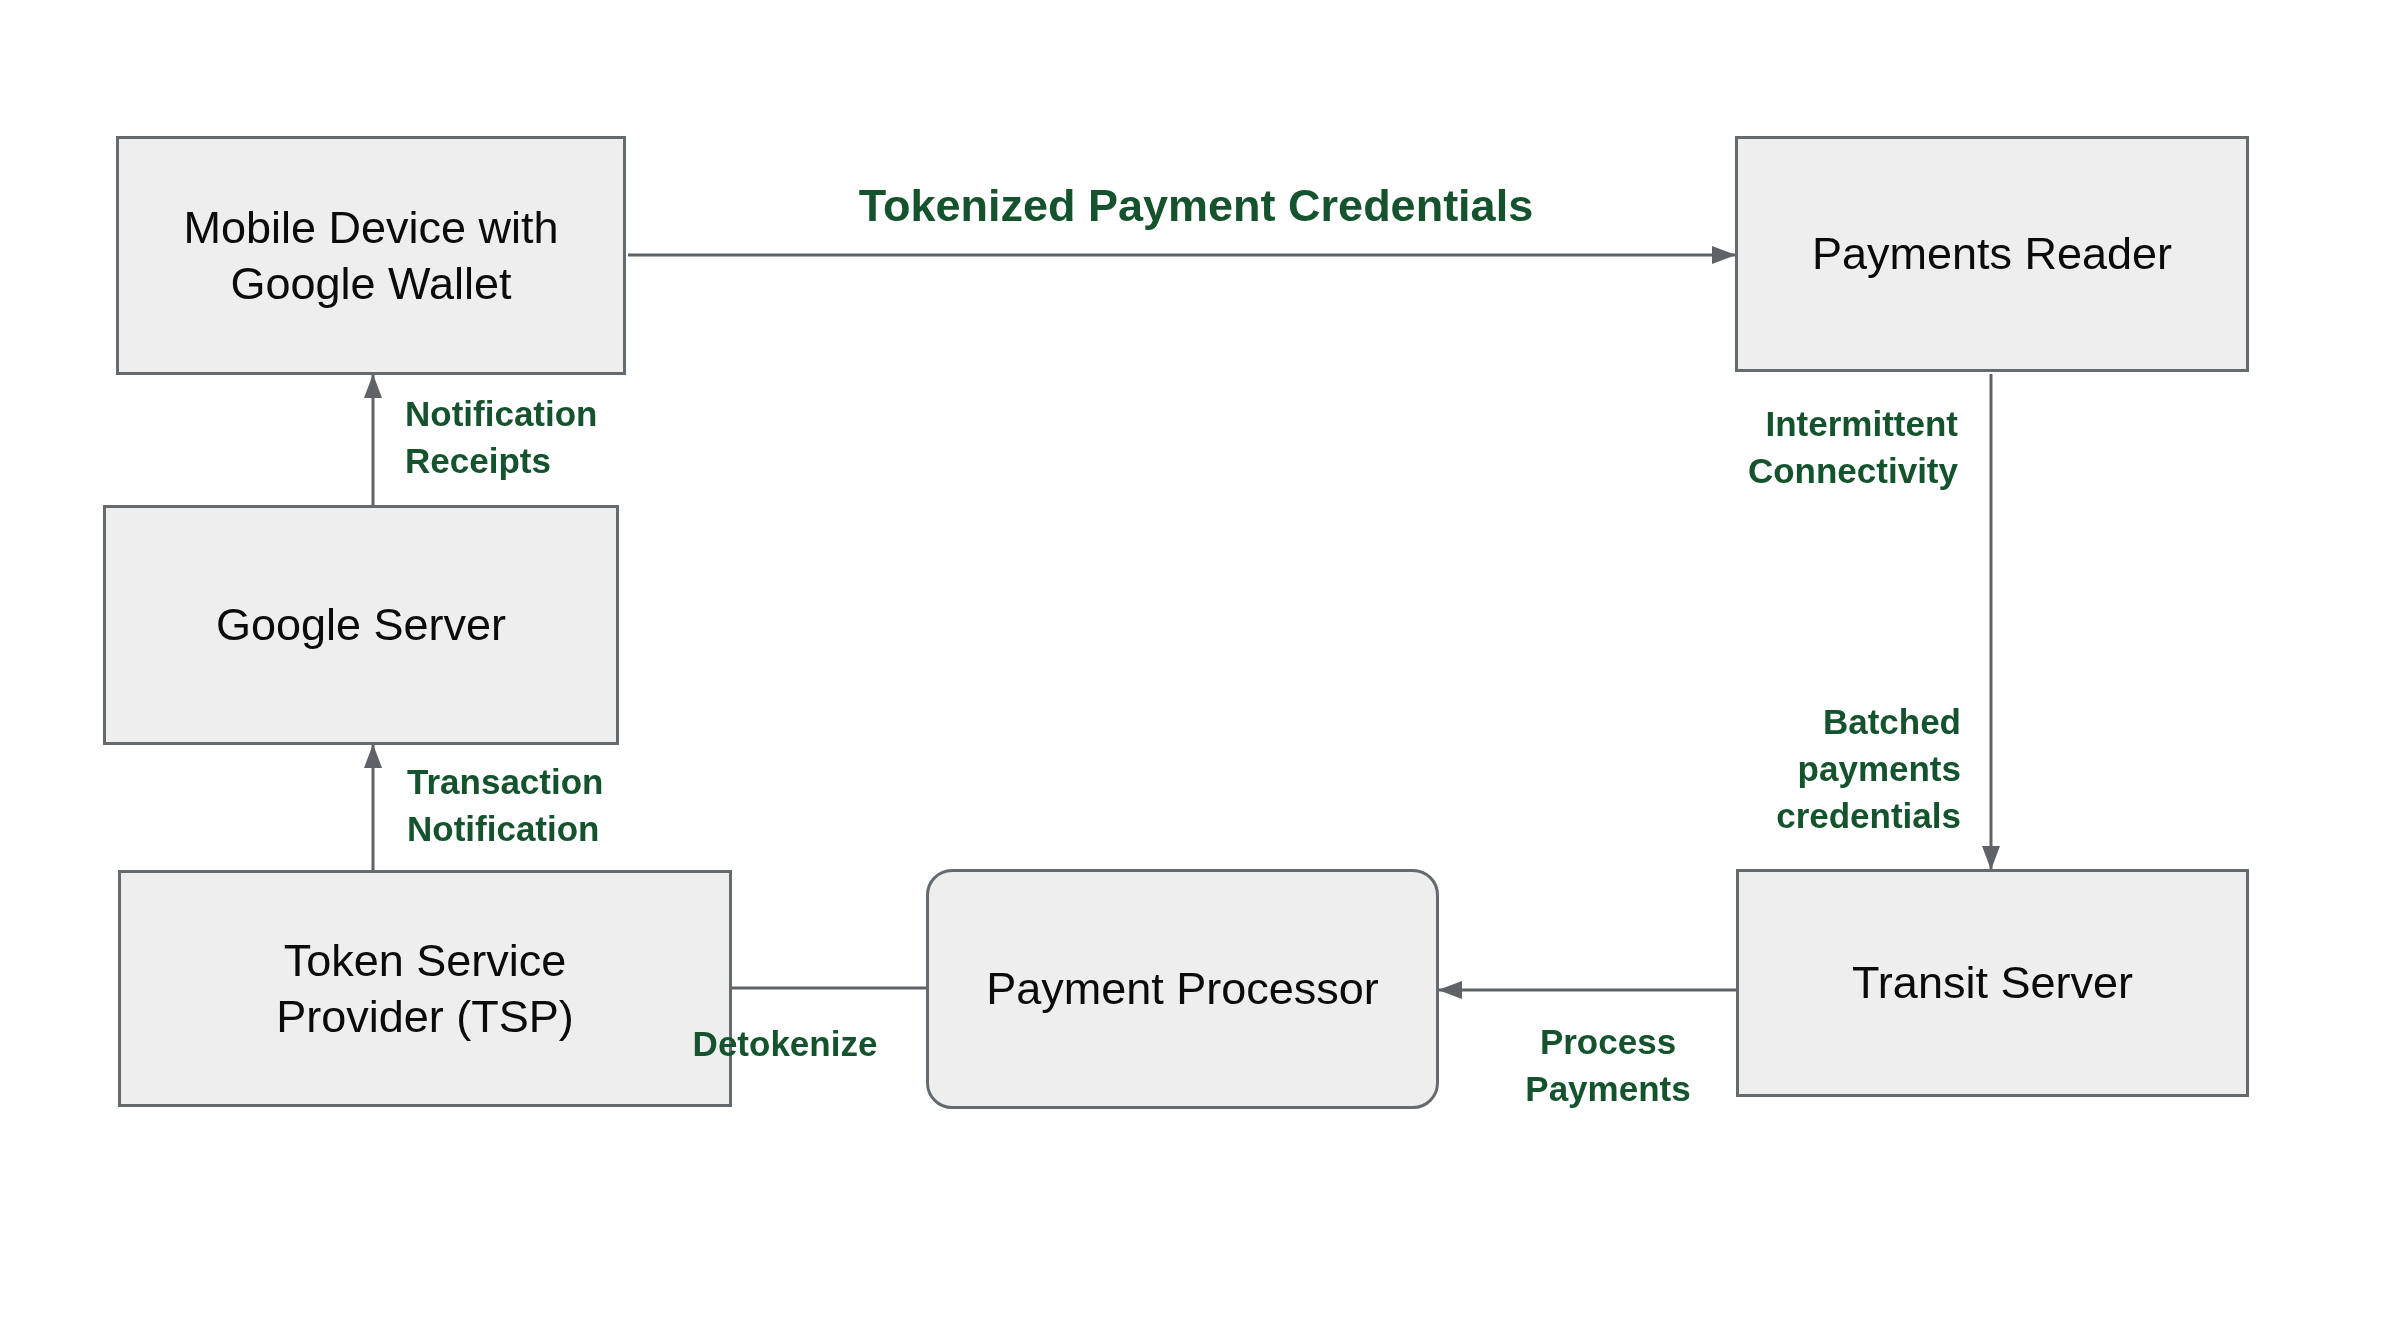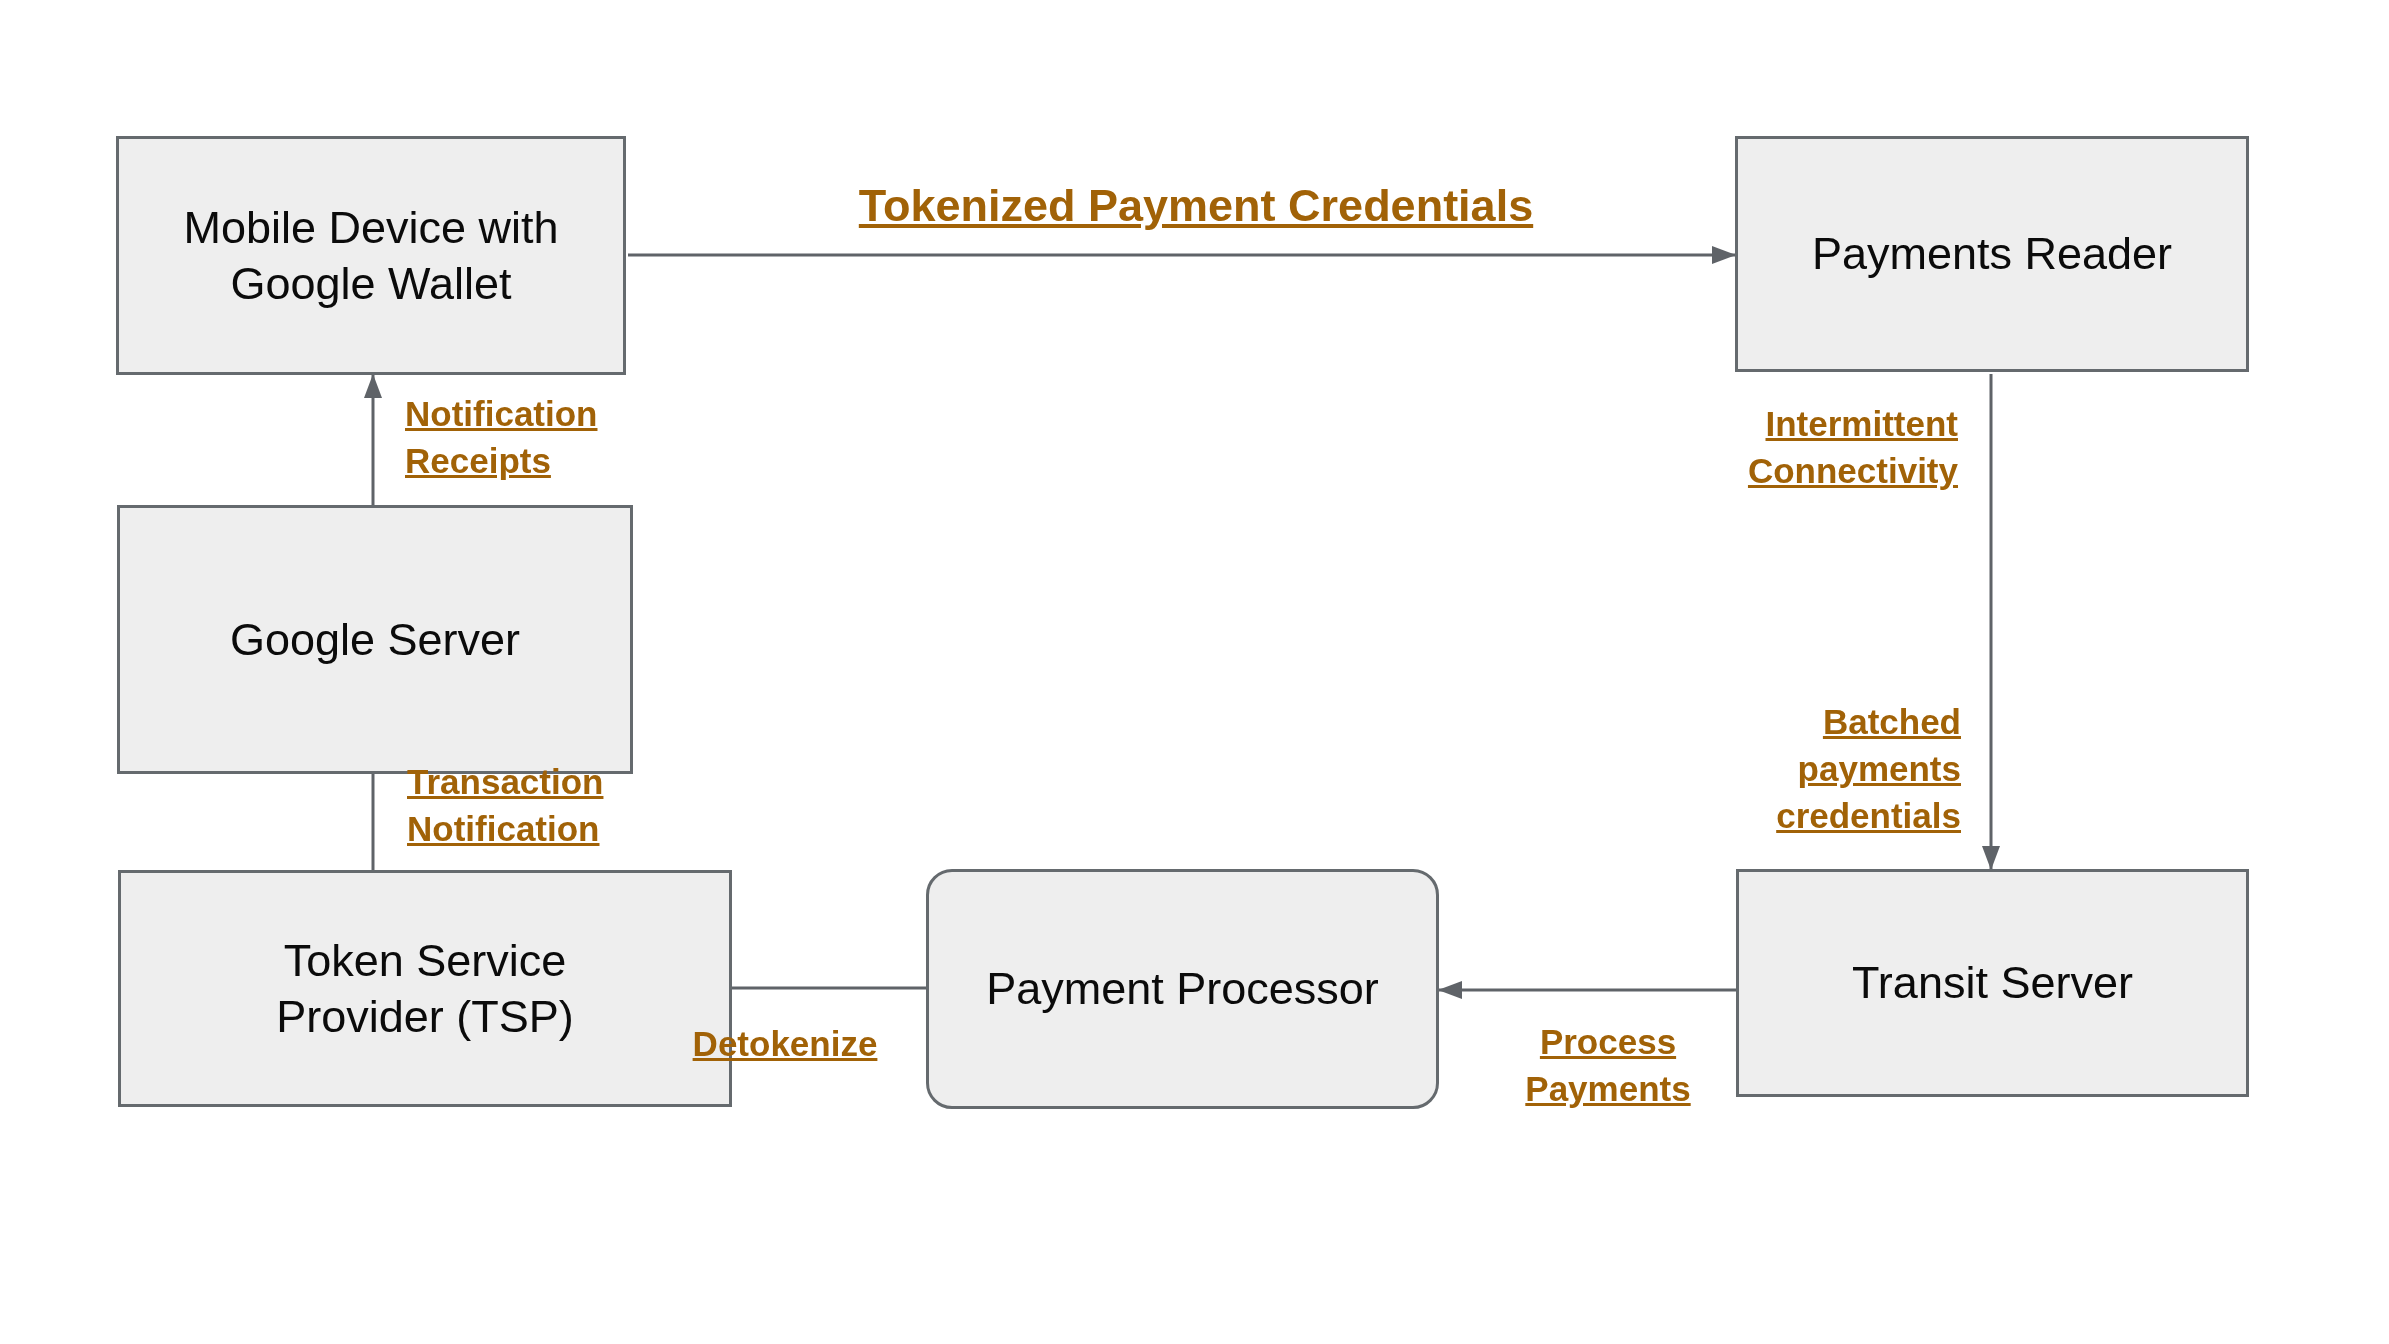--- a/index.html
+++ b/index.html
@@ -43,23 +43,22 @@
     font-size: 45px;
     line-height: 56px;
     color: #0b0b0b;
     white-space: pre-line;
   }
   .edge-label {
     position: absolute;
     font-size: 35px;
     font-weight: bold;
     line-height: 47px;
-    color: #a16207;
+    color: #14532d;
     white-space: pre-line;
-    text-decoration: underline;
   }
   .edge-label.align-right { text-align: right; }
   .edge-label.align-center { text-align: center; }
   .edge-label.title-label {
     font-size: 45px;
     line-height: 56px;
   }
 </style>
 </head>
 <body>
@@ -82,21 +81,21 @@
 
   <div class="node" style="left:108px; top:136px; width:510px; height:239px;">
     <span class="node-label">Mobile Device with
 Google Wallet</span>
   </div>
 
   <div class="node" style="left:1727px; top:136px; width:514px; height:236px;">
     <span class="node-label">Payments Reader</span>
   </div>
 
-  <div class="node" style="left:109px; top:505px; width:516px; height:269px;">
+  <div class="node" style="left:95px; top:505px; width:516px; height:240px;">
     <span class="node-label">Google Server</span>
   </div>
 
   <div class="node" style="left:110px; top:870px; width:614px; height:237px;">
     <span class="node-label">Token Service
 Provider (TSP)</span>
   </div>
 
   <div class="node" style="left:918px; top:869px; width:513px; height:240px;border-radius:26px;">
     <span class="node-label">Payment Processor</span>

